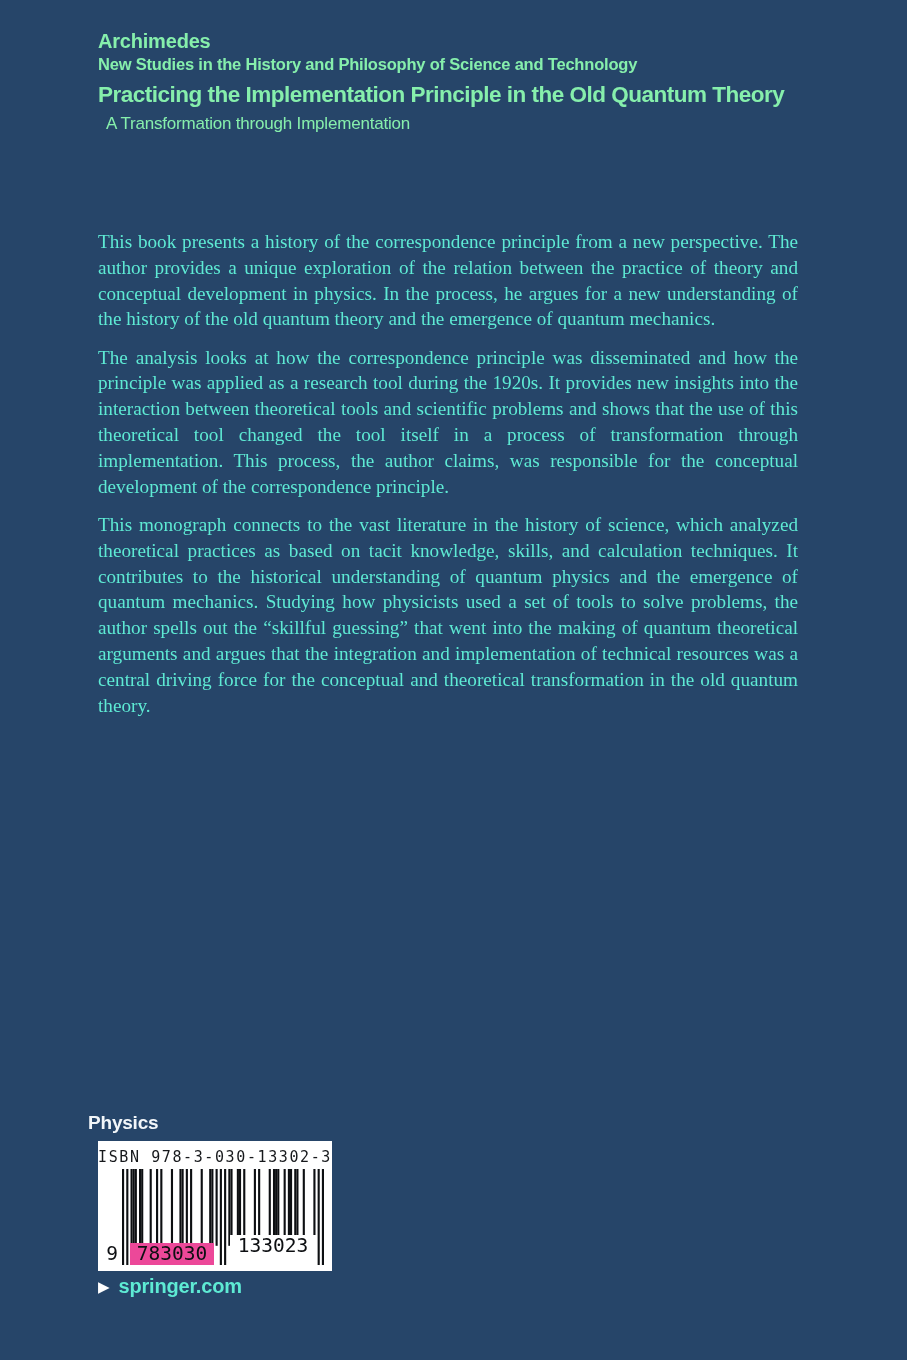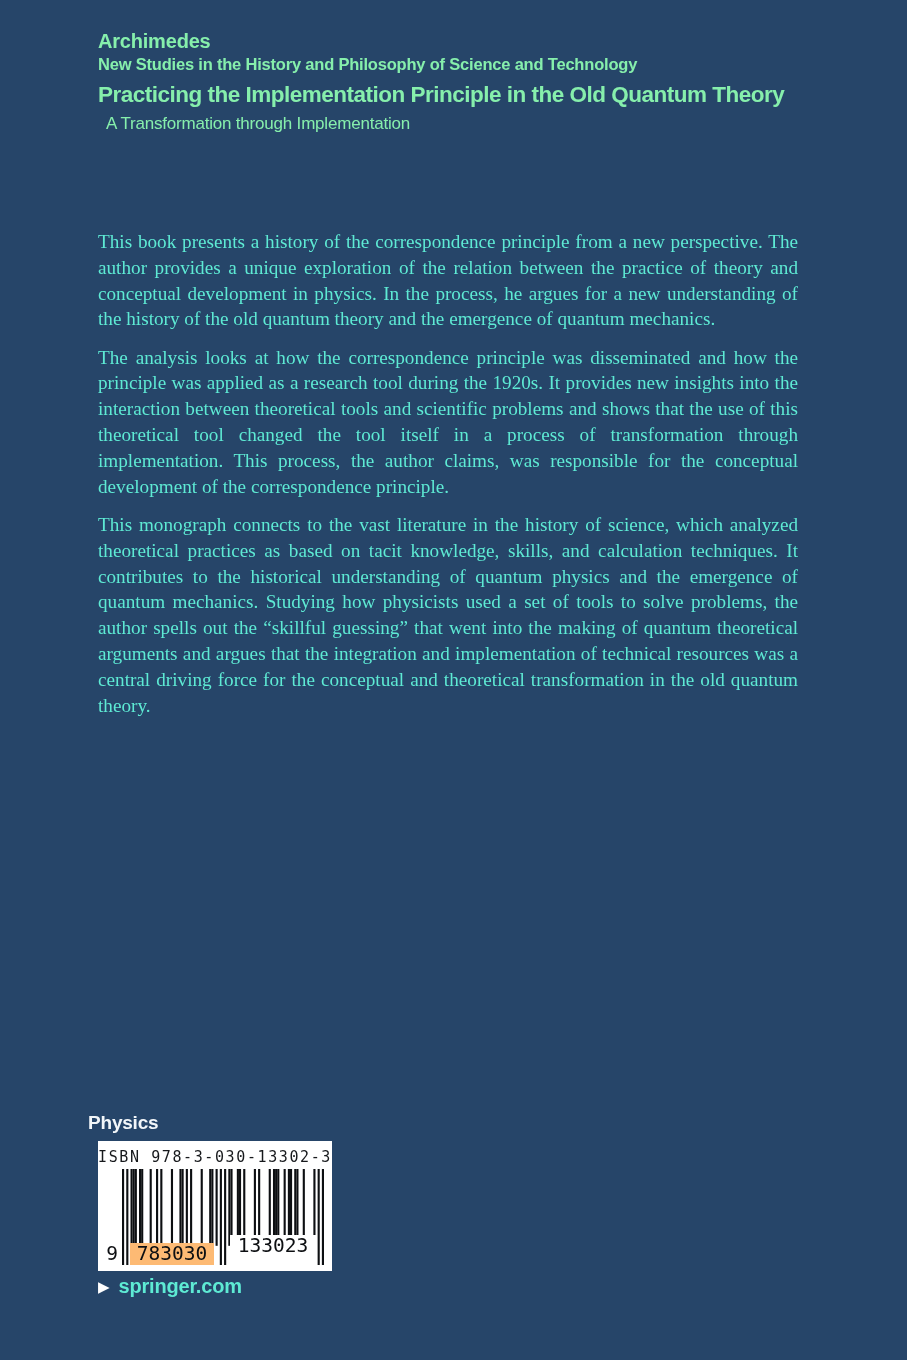--- a/index.html
+++ b/index.html
@@ -107,21 +107,21 @@
     line-height: 22px;
     color: #0d0f12;
   }
   .ean-digit-first {
     position: absolute; left: -18px; bottom: 0;
     width: 16px; text-align: center;
   }
   .ean-digits-left {
     position: absolute; left: 8px; bottom: 0;
     width: 84px; text-align: center;
-    background: #fdba74;
+    background: #ec4899;
   }
   .ean-digits-right {
     position: absolute; left: 108px; bottom: 8px;
     width: 86px; text-align: center;
     background: #ffffff;
   }
 
   .springer-row {
     position: absolute;
     top: 1275px; left: 98px;

